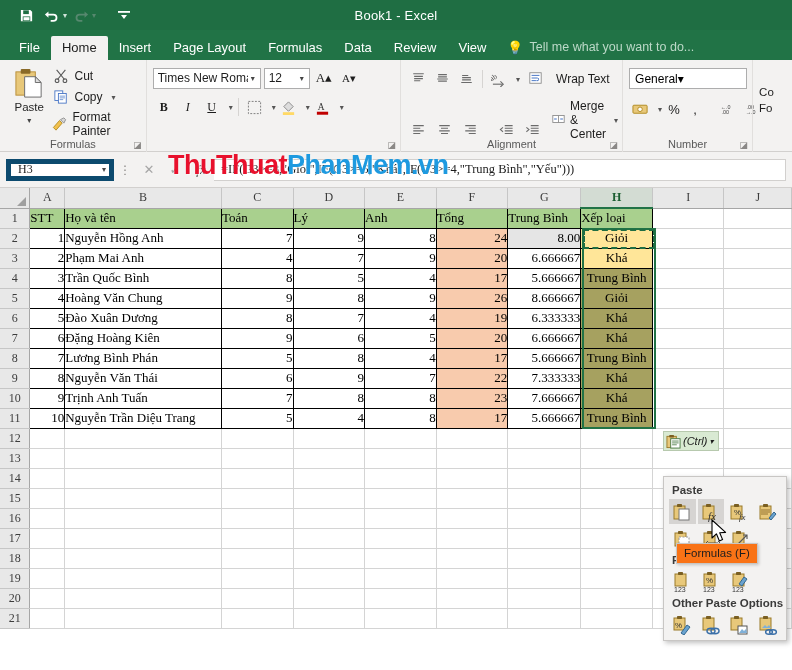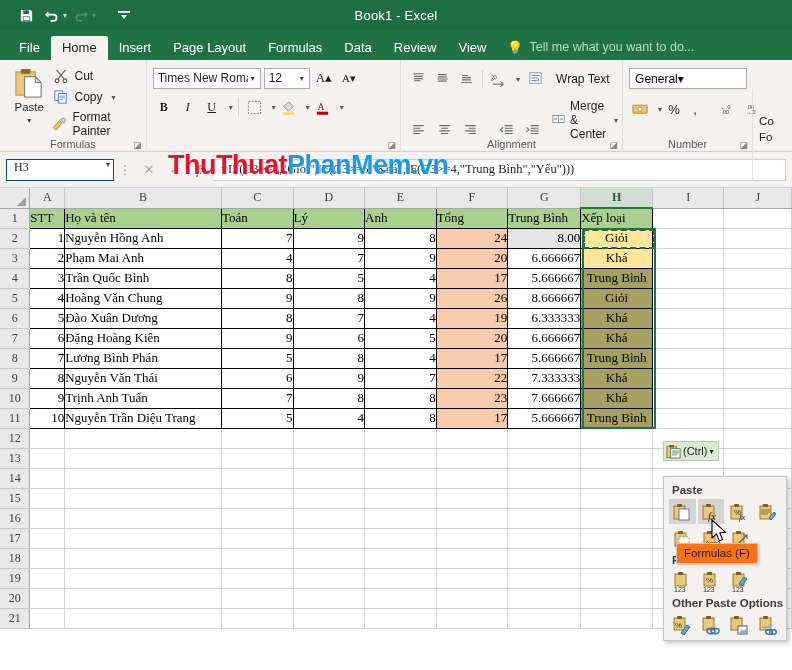--- a/index.html
+++ b/index.html
@@ -107,41 +107,41 @@
   
   .num-group { width: 130px; }
   .num-combo {
     width: 118px; height: 21px; margin-top: 5px; background: #fff; border: 1px solid #adadad;
     display: flex; align-items: center; padding: 0 2px 0 5px; font-size: 12px;
   }
   .num-row { display: flex; align-items: center; gap: 3px; padding-top: 9px; }
   .num-ic { font-size: 13px; color: #1d1d1d; min-width: 18px; text-align: center; }
 
   
-  .cells-group { width: 40px; margin-top: 29px; }
+  .cells-group { width: 40px; }
   .cells-txt { font-size: 11.5px; color: #1d1d1d; padding-top: 22px; line-height: 1.35; }
 
   
   .watermark {
     position: absolute; left: 168px; top: 92px; z-index: 40;
     font-family: Liberation Sans, sans-serif; font-weight: bold; font-size: 27px;
     letter-spacing: -0.5px; white-space: nowrap; line-height: 1;
     text-shadow: 1px 1px 0 rgba(255,255,255,.6);
   }
   .wm-r { color: #e8112d; }
   .wm-b { color: #1e9ae0; }
 
   
   .fbar {
     height: 36px; background: #f3f2f1; display: flex; align-items: center;
     padding: 0 6px; border-bottom: 1px solid #d2d0ce;
   }
   .namebox {
-    width: 108px; height: 22px; background: #fff; border: 1px solid #0c4a6e;
-    display: flex; align-items: flex-start; padding: 0 3px 0 7px;
+    width: 108px; height: 22px; background: #fff; border: 5px solid #0c4a6e;
+    display: flex; align-items: center; padding: 0 3px 0 7px;
     font-size: 12px; font-family: "Liberation Serif", serif; color: #1d1d1d;
   }
   .namebox .nv { flex: 1; }
   .namebox .nc { font-size: 8px; color: #444; }
   .fb-dots { width: 22px; text-align: center; color: #8a8886; font-size: 12px; }
   .fb-btn { width: 26px; text-align: center; color: #a6a6a6; font-size: 13px; }
   .fb-fx { width: 26px; text-align: center; color: #444; font-size: 13px;
            font-family: "Liberation Serif", serif; font-style: italic; }
   .fb-input {
     flex: 1; height: 22px; background: #fff; border: 1px solid #d2d0ce; border-left: none;
@@ -832,21 +832,21 @@
             <td class="cell"></td>
           </tr>
     </tbody>
       </table>
 
     <div class="selrange" style="left:582px; top:40px; width:74px; height:201px;"></div>
 
     <div class="ants" style="left:583px; top:41px; width:72px; height:20px;"></div>
   </div>
 
-  <div class="paste-badge" style="left:663px; top:441px;">
+  <div class="paste-badge" style="left:663px; top:431px;font-style:italic;">
     <svg width="15" height="15" viewBox="0 0 16 16">
       <rect x="1" y="2.5" width="10" height="12" fill="#e8c87a" stroke="#9a7a2a"></rect>
       <rect x="3.5" y="1" width="5" height="2.6" rx=".6" fill="#7a5f22"></rect>
       <rect x="5" y="5" width="10" height="10" fill="#fff" stroke="#4a7a45"></rect>
       <path d="M6.5 7.5h7M6.5 9.5h7M6.5 11.5h5" stroke="#4a7a45" stroke-width=".9"></path>
     </svg>
     <span>(Ctrl)</span>
     <span style="font-size:8px;">▾</span>
   </div>
 

